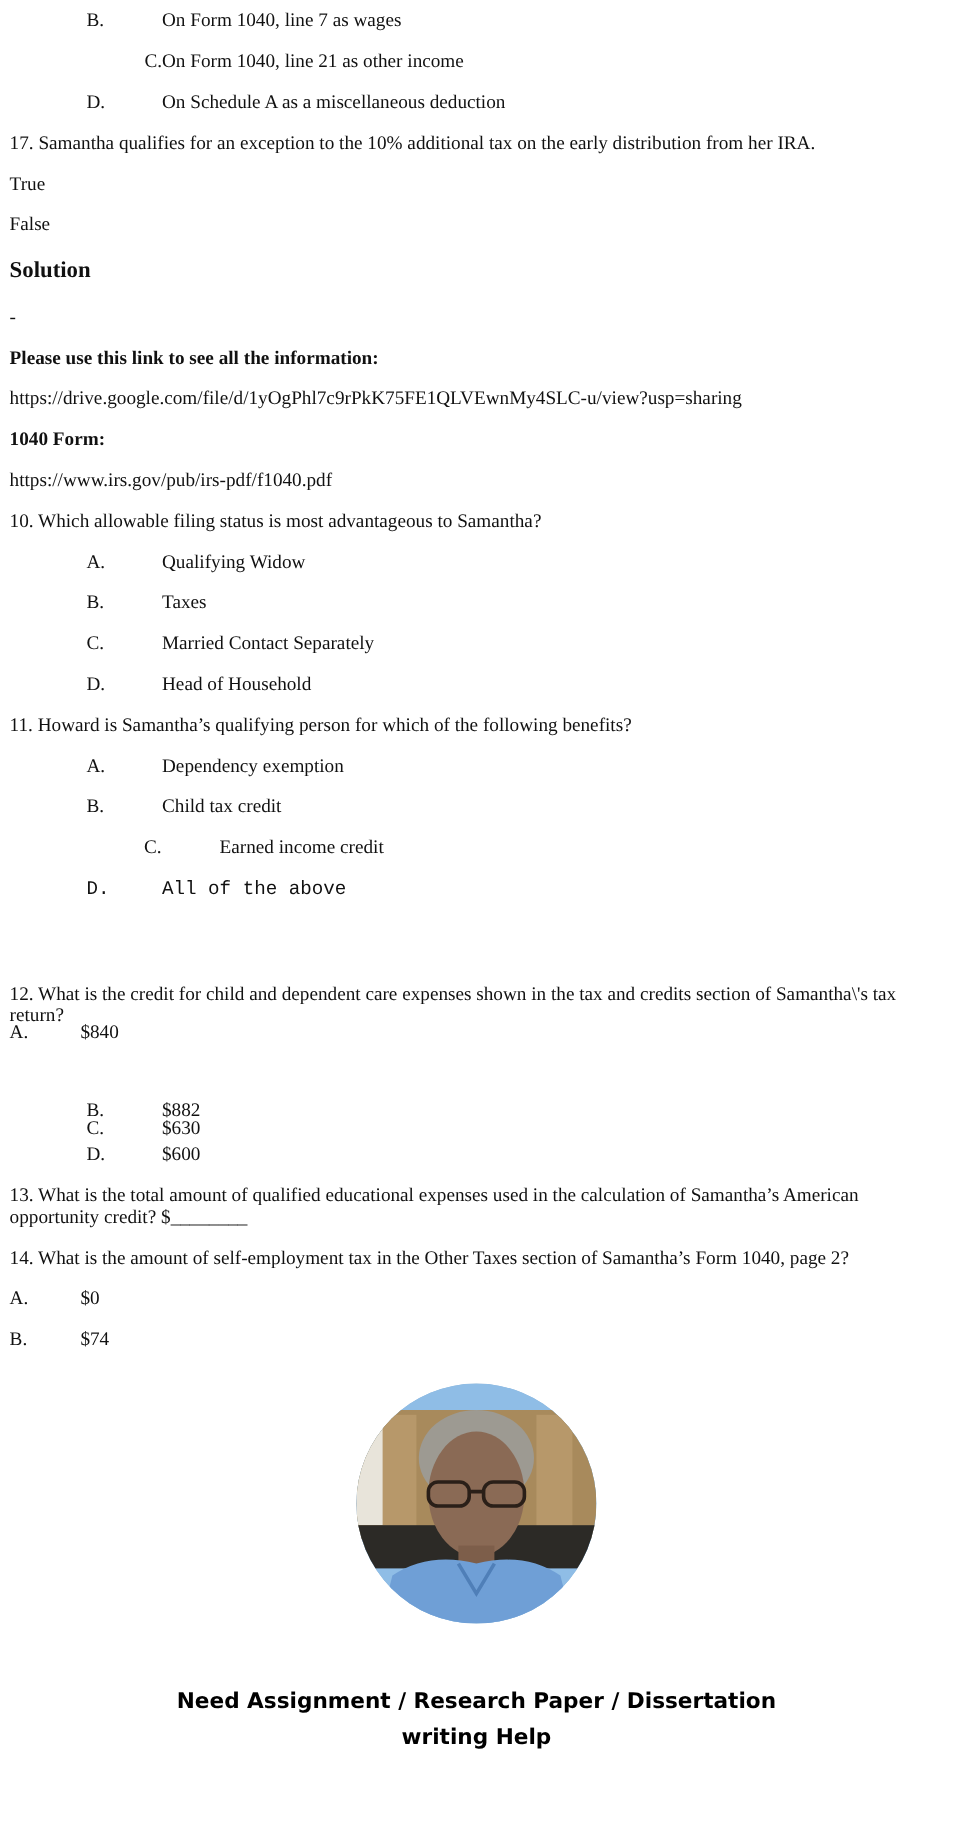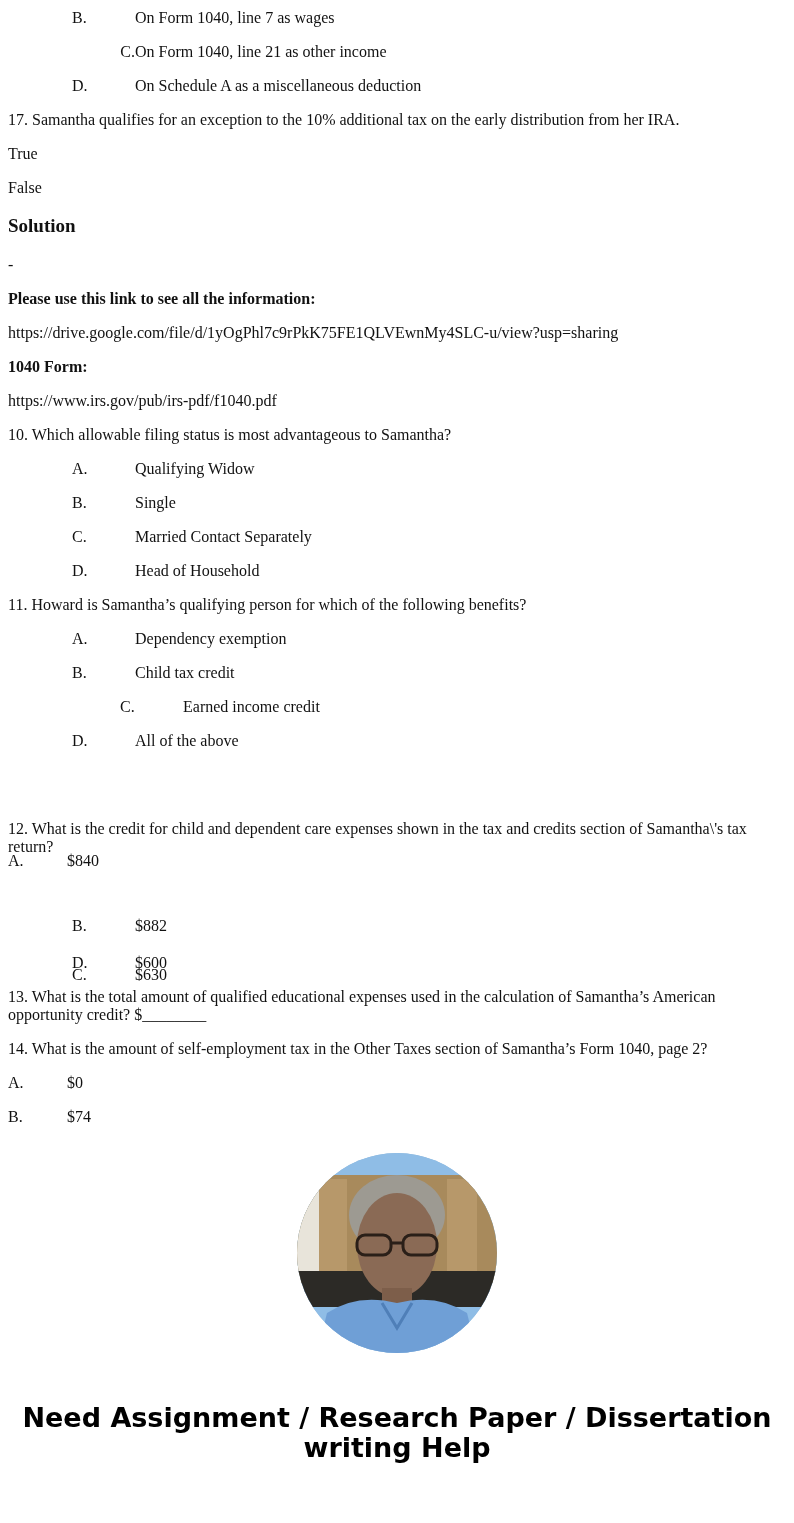--- a/index.html
+++ b/index.html
@@ -46,21 +46,21 @@
       background: #8fb6d8;
     }
     .promo {
       position: absolute;
       left: 0;
       top: 1403px;
       width: 794px;
       text-align: center;
       font-family: "DejaVu Sans", sans-serif;
       font-weight: bold;
-      font-size: 27px;
+      font-size: 18px;
       line-height: 30px;
       color: #000000;
     }
   </style>
 </head>
 <body>
 
 <div class="opt" style="top:9px;">
   <span class="letter">B.</span><span>On Form 1040, line 7 as wages</span>
 </div>
@@ -80,51 +80,51 @@
 <div class="line bold" style="top:290px;">Please use this link to see all the information:</div>
 <div class="line" style="top:324px;">https://drive.google.com/file/d/1yOgPhl7c9rPkK75FE1QLVEwnMy4SLC-u/view?usp=sharing</div>
 <div class="line bold" style="top:358px;">1040 Form:</div>
 <div class="line" style="top:392px;">https://www.irs.gov/pub/irs-pdf/f1040.pdf</div>
 
 <div class="line" style="top:426px;">10. Which allowable filing status is most advantageous to Samantha?</div>
 <div class="opt" style="top:460px;">
   <span class="letter">A.</span><span>Qualifying Widow</span>
 </div>
 <div class="opt" style="top:494px;">
-  <span class="letter">B.</span><span>Single</span>
+  <span class="letter">B.</span><span>Taxes</span>
 </div>
 <div class="opt" style="top:528px;">
   <span class="letter">C.</span><span>Married Contact Separately</span>
 </div>
 <div class="opt" style="top:562px;">
   <span class="letter">D.</span><span>Head of Household</span>
 </div>
 
 <div class="line" style="top:596px;">11. Howard is Samantha’s qualifying person for which of the following benefits?</div>
 <div class="opt" style="top:630px;">
   <span class="letter">A.</span><span>Dependency exemption</span>
 </div>
 <div class="opt" style="top:664px;">
   <span class="letter">B.</span><span>Child tax credit</span>
 </div>
 <div class="opt" style="top:698px;margin-left:48px;">
   <span class="letter">C.</span><span>Earned income credit</span>
 </div>
-<div class="opt" style="top:732px;">
+<div class="opt" style="top:732px;font-family:Liberation Mono, monospace;">
   <span class="letter">D.</span><span>All of the above</span>
 </div>
 
 <div class="wrap" style="top:800px;margin-top:20px;">12. What is the credit for child and dependent care expenses shown in the tax and credits section of Samantha\'s tax return?</div>
 <div class="opt-flush" style="top:852px;">
   <span class="letter">A.</span><span>$840</span>
 </div>
 <div class="opt" style="top:886px;margin-top:31px;">
   <span class="letter">B.</span><span>$882</span>
 </div>
-<div class="opt" style="top:966px;">
+<div class="opt" style="top:932px;">
   <span class="letter">C.</span><span>$630</span>
 </div>
 <div class="opt" style="top:954px;">
   <span class="letter">D.</span><span>$600</span>
 </div>
 
 <div class="wrap" style="top:988px;">13. What is the total amount of qualified educational expenses used in the calculation of Samantha’s American opportunity credit? $________</div>
 
 <div class="line" style="top:1040px;">14. What is the amount of self-employment tax in the Other Taxes section of Samantha’s Form 1040, page 2?</div>
 <div class="opt-flush" style="top:1074px;">

